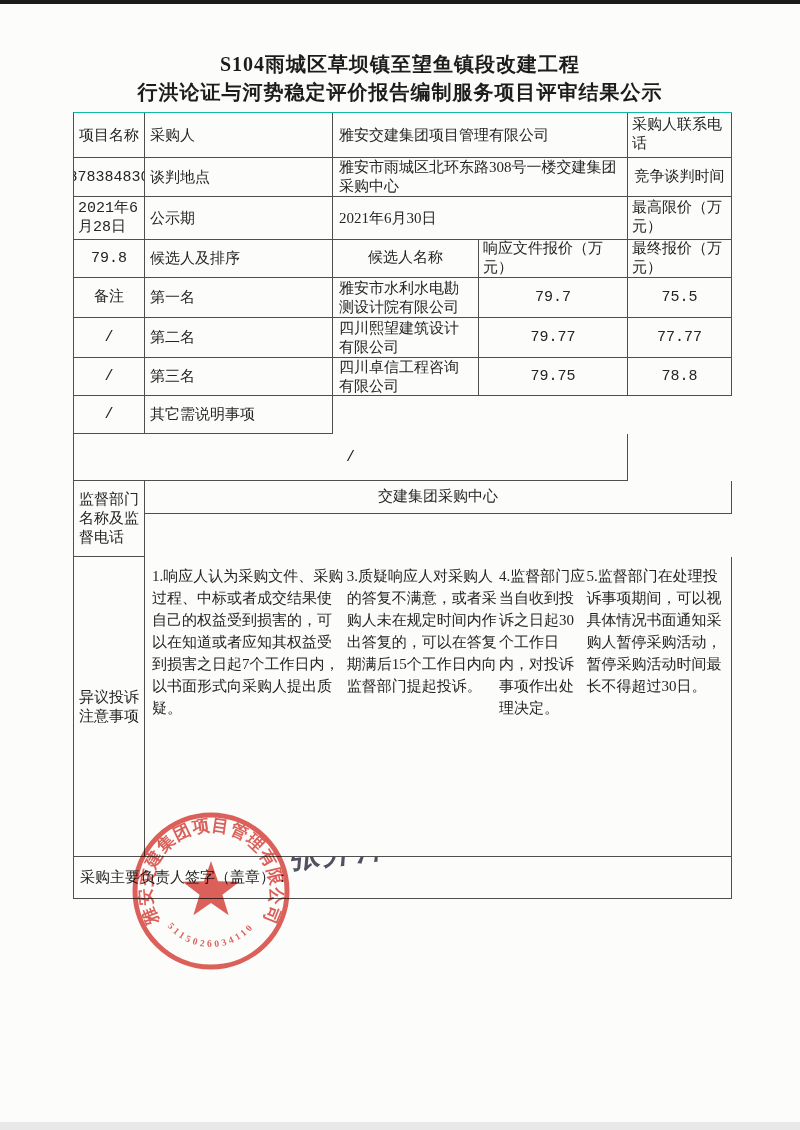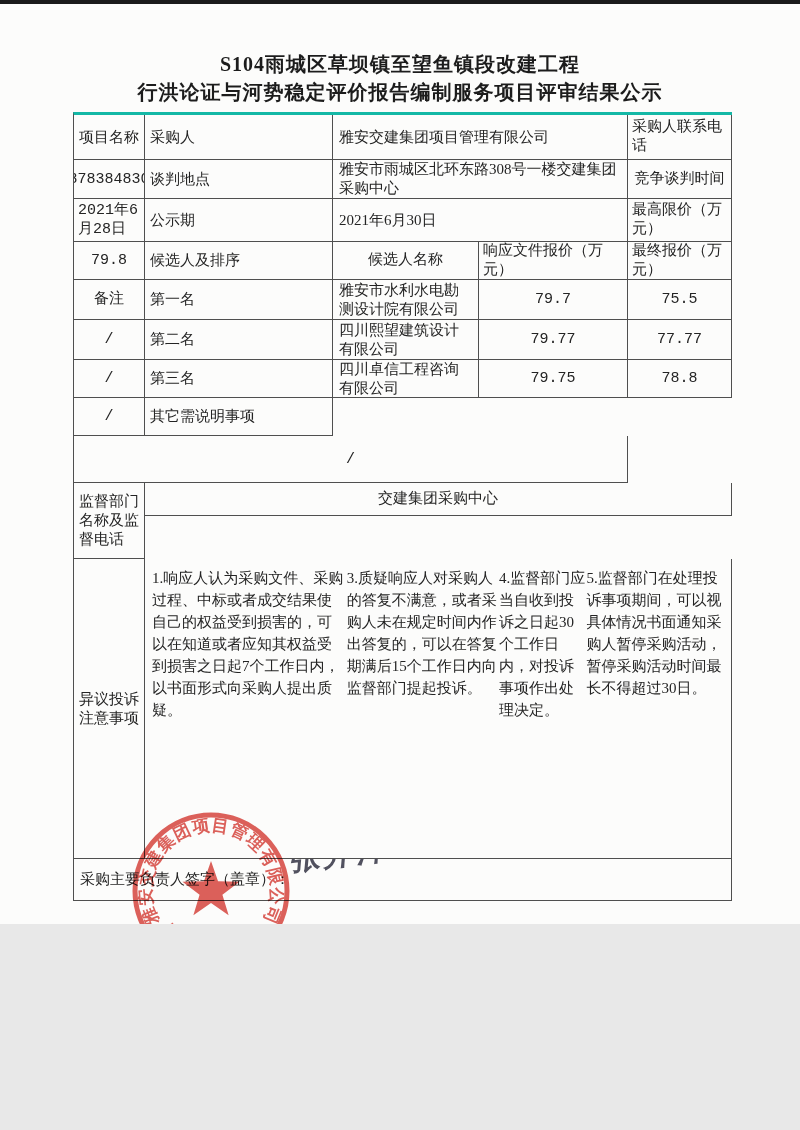--- a/index.html
+++ b/index.html
@@ -1,30 +1,30 @@
 <!DOCTYPE html>
 <html><head>
 <meta charset="utf-8">
 <style>
   html,body { margin:0; padding:0; background:#e8e8e8; }
   .page {
-    position:relative; width:800px; height:924px; margin:0 auto;
+    position:relative; width:800px; height:1122px; margin:0 auto;
     background:#fcfcfb; overflow:hidden;
     font-family:"Liberation Serif","DejaVu Serif",serif;
     color:#242424;
   }
   .scan-strip { position:absolute; top:0; left:0; width:100%; height:4px; background:#1b1b1b; }
   .title { position:absolute; top:50px; left:0; width:100%; text-align:center;
            font-size:20px; font-weight:bold; line-height:28px; color:#1c1c1c; letter-spacing:1px;}
   .doc-table {
     position:absolute; left:73px; top:112px;
     display:grid;
     grid-template-columns:71px 188px 146px 149px 104px;
     grid-template-rows:45px 39px 43px 38px 40px 40px 38px 38px 47px 33px 43px 300px 42px;
-    border-top:3px solid #14b8a6; border-left:1px solid #4f4f4f;
+    border-top:1px solid #14b8a6; border-left:1px solid #4f4f4f;
     background:transparent;
   }
   .cell {
     border-right:1px solid #4f4f4f; border-bottom:1px solid #4f4f4f;
     display:flex; align-items:center;
     font-size:15px; line-height:19px; color:#242424;
     overflow:hidden;
   }
   .lab { padding:2px 4px 2px 5px; }
   .l   { padding:2px 6px; text-align:left; }

